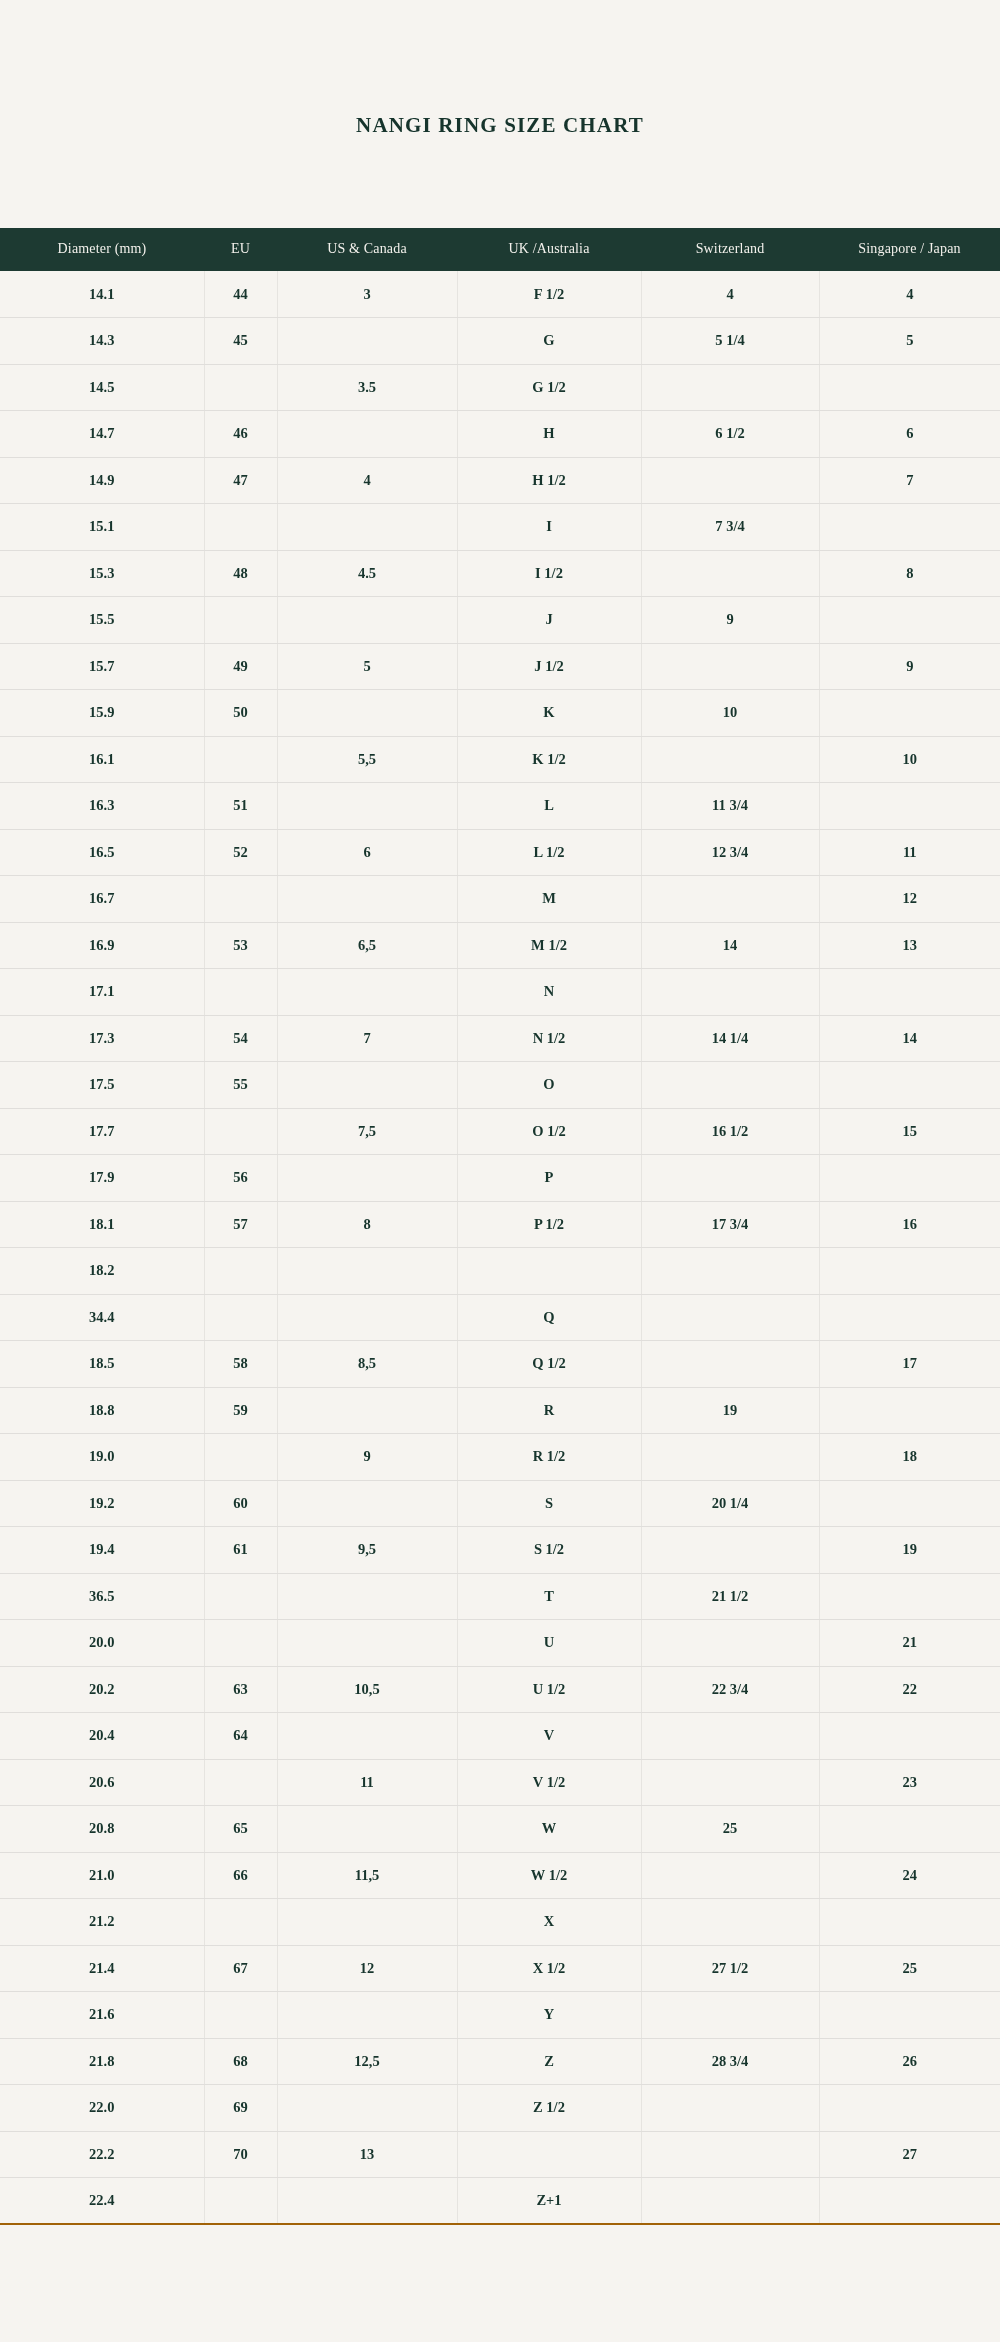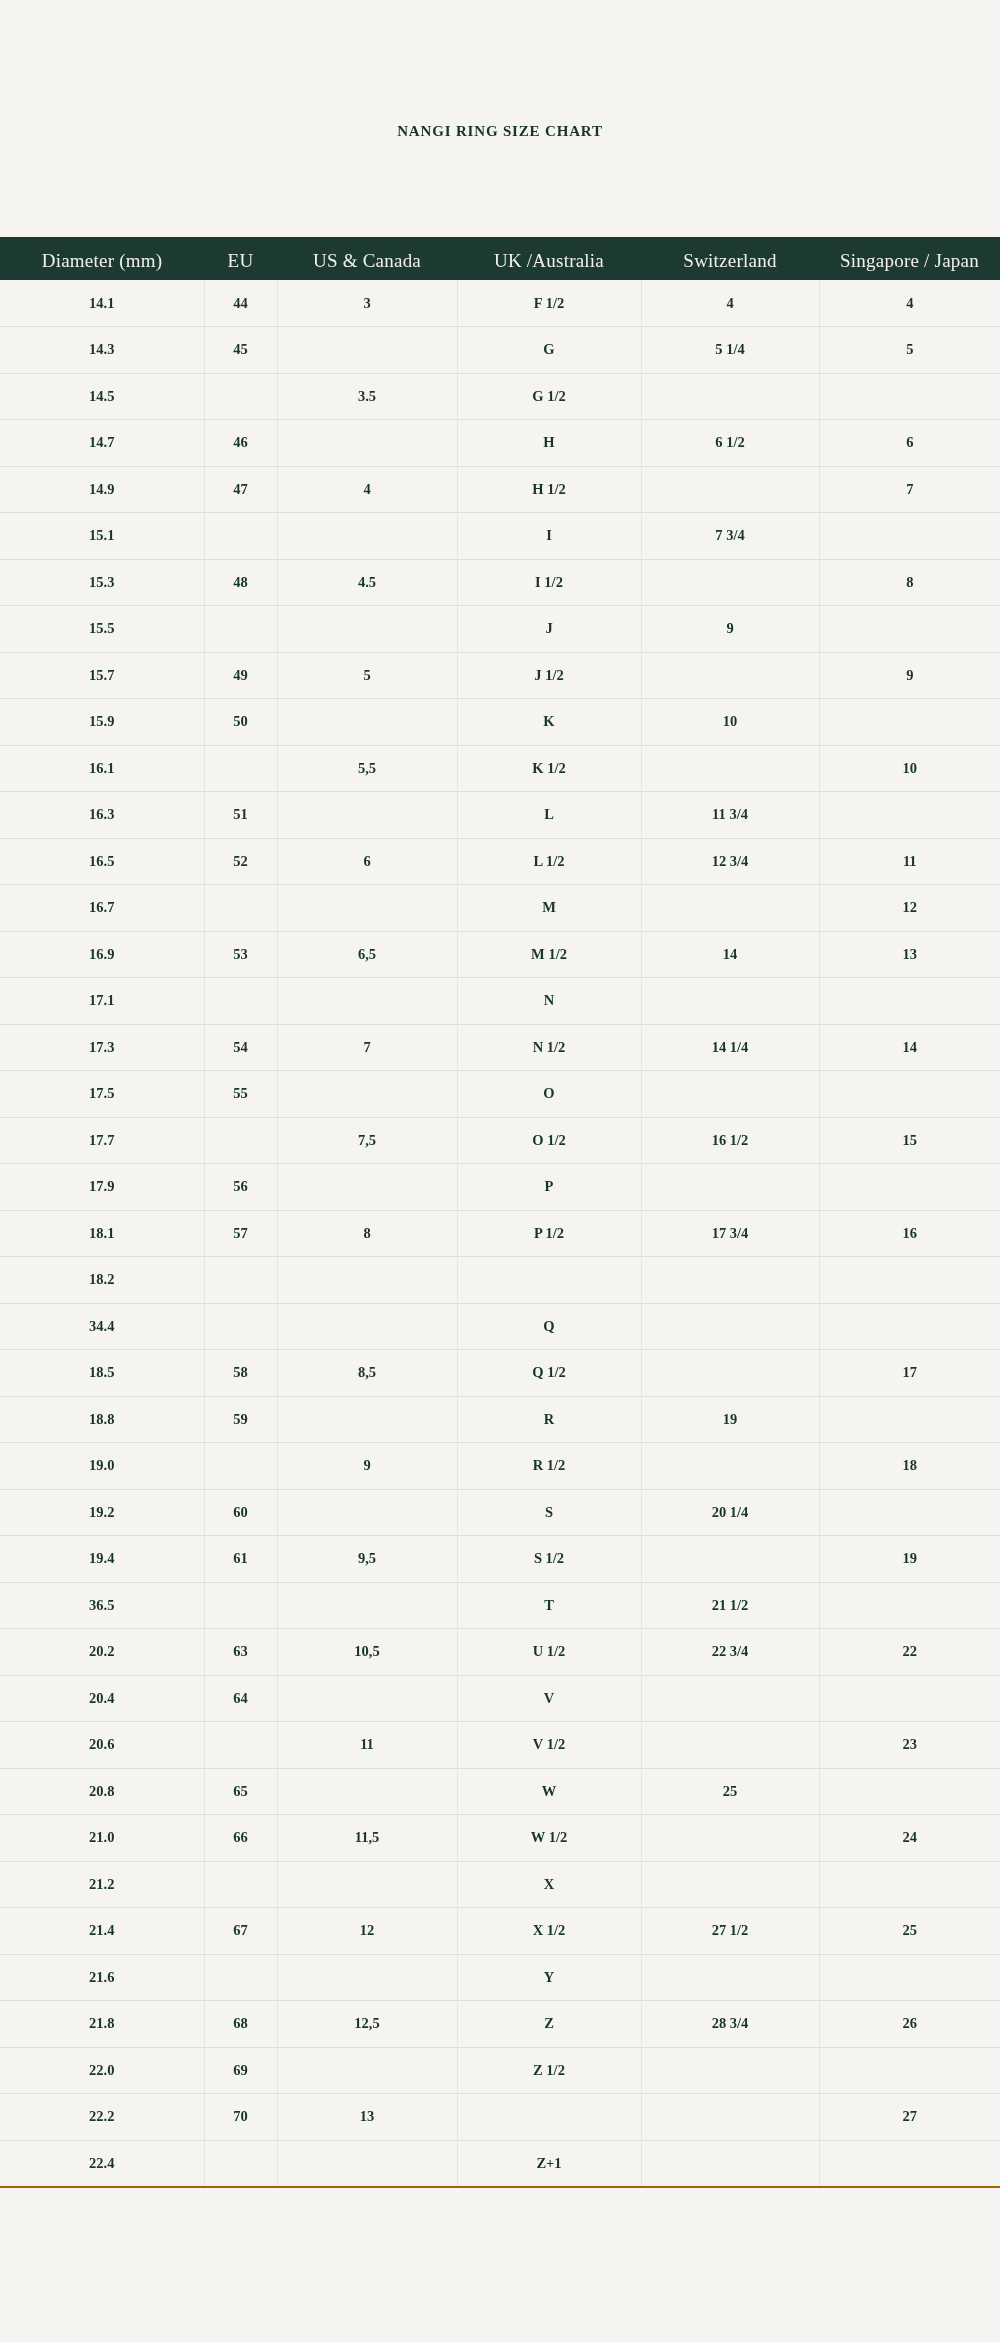--- a/index.html
+++ b/index.html
@@ -20,26 +20,26 @@
     height: 2342px;
     position: relative;
     background: #f6f4f0;
     box-sizing: border-box;
   }
 
   .chart-title {
     text-align: center;
     font-family: "Liberation Serif", "DejaVu Serif", serif;
     font-weight: 700;
-    font-size: 15px;
+    font-size: 21px;
     letter-spacing: 0.055em;
     color: #16342c;
     padding-top: 108px;
     line-height: 1;
-    margin: 16px;
+    margin: 7px;
   }
 
   .table-wrap {
     margin-top: 0;
     position: absolute;
     top: 221px;
     left: 0;
     width: 1000px;
   }
 
@@ -49,23 +49,23 @@
     table-layout: fixed;
   }
 
   table.size-table thead tr {
     background: #1d3a32;
   }
 
   table.size-table thead th {
     color: #f3f1ec;
     font-weight: 400;
-    font-size: 19px;
+    font-size: 14px;
     letter-spacing: 0.012em;
-    padding: 13px 2px 8px 2px;
+    padding: 13px 2px 14px 2px;
     text-align: center;
     vertical-align: middle;
     border: none;
     white-space: nowrap;
   }
 
   table.size-table tbody td {
     text-align: center;
     vertical-align: middle;
     font-size: 14.5px;
@@ -356,20 +356,28 @@
           </tr>
           <tr>
             <td>36.5</td>
             <td class="empty-cell"></td>
             <td class="empty-cell"></td>
             <td class="col-uk">T</td>
             <td>21 1/2</td>
             <td class="empty-cell"></td>
           </tr>
           <tr>
+            <td>20.0</td>
+            <td class="empty-cell"></td>
+            <td class="empty-cell"></td>
+            <td class="col-uk">U</td>
+            <td class="empty-cell"></td>
+            <td>21</td>
+          </tr>
+          <tr>
             <td>20.2</td>
             <td>63</td>
             <td>10,5</td>
             <td class="col-uk">U 1/2</td>
             <td>22 3/4</td>
             <td>22</td>
           </tr>
           <tr>
             <td>20.4</td>
             <td>64</td>

